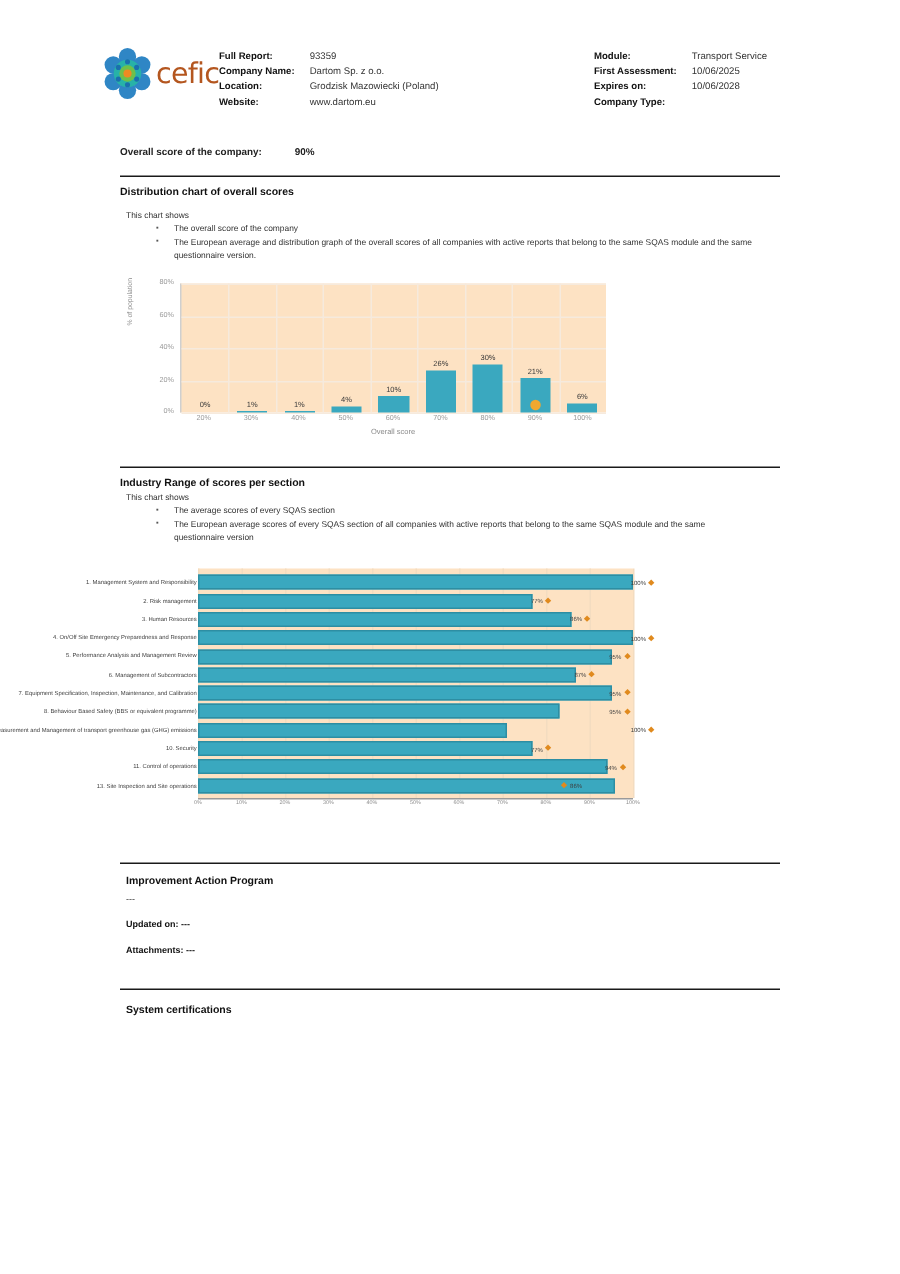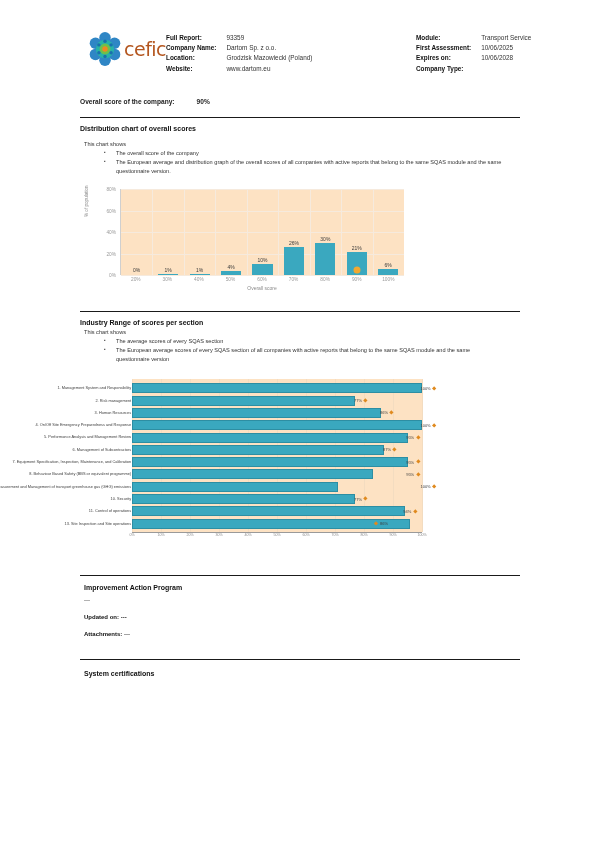--- a/index.html
+++ b/index.html
@@ -7,21 +7,21 @@
   body {
     width:600px; height:849px;
     background:#ffffff;
     font-family:"Liberation Sans", sans-serif;
     color:#222;
     overflow:hidden;
   }
   .page { position:relative; width:600px; height:849px; padding:0; }
 
   
-  .header { display:flex; padding:30px 22px 0 41px; align-items:flex-start;margin-left:47px; }
+  .header { display:flex; padding:30px 22px 0 68px; align-items:flex-start; }
   .logo-wrap { width:78px; flex:0 0 78px; padding-top:2px; }
   .logo { display:flex; align-items:center; gap:2px; }
   .logo-mark { width:34px; height:34px; flex:0 0 34px; }
   .logo-text { font-family:"DejaVu Sans", sans-serif; font-size:19px; color:#b4561f; letter-spacing:-0.5px; font-weight:400; }
 
   .meta-cols { display:flex; flex:1; padding-top:3px; }
   .meta-col { display:flex; }
   .meta-col.left { width:250px; }
   .meta-labels { font-size:6.4px; font-weight:bold; line-height:10.2px; color:#111; }
   .meta-values { font-size:6.4px; line-height:10.2px; color:#333; padding-left:10px; }

